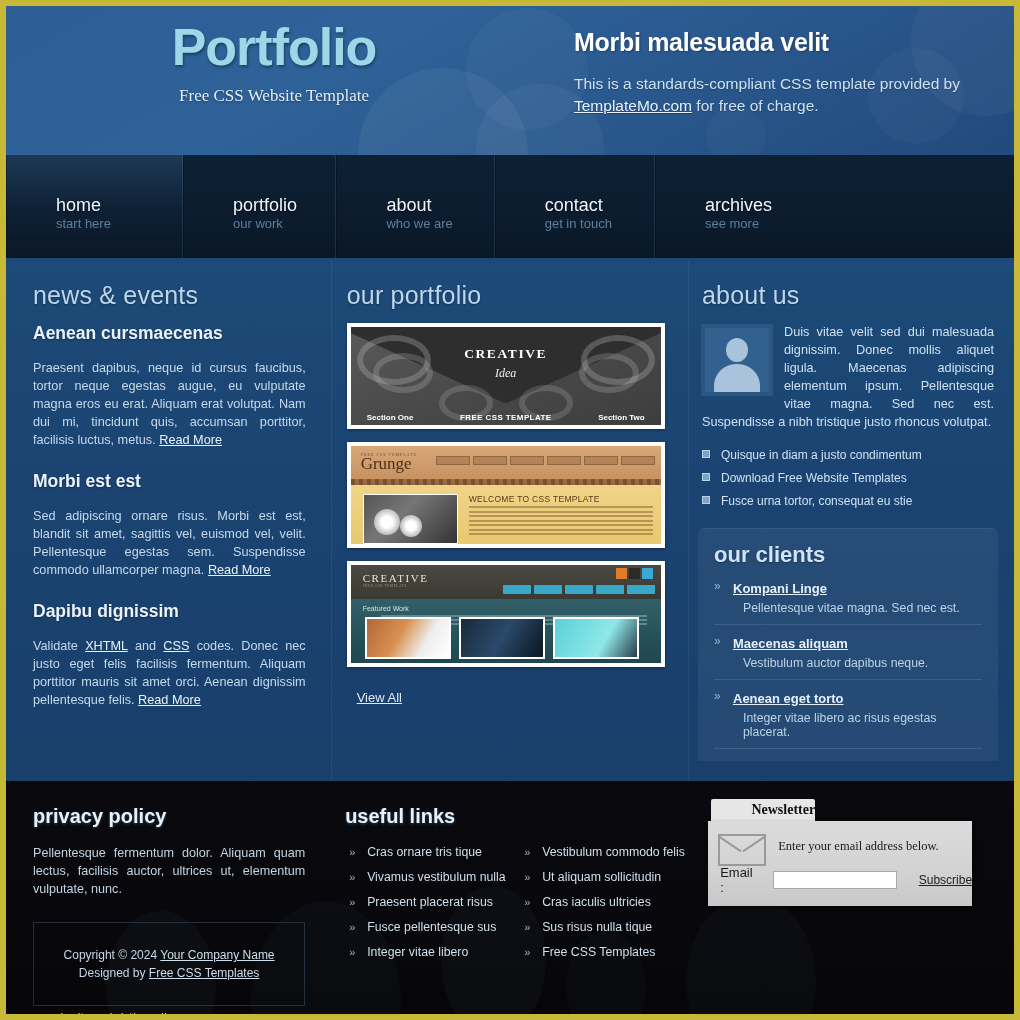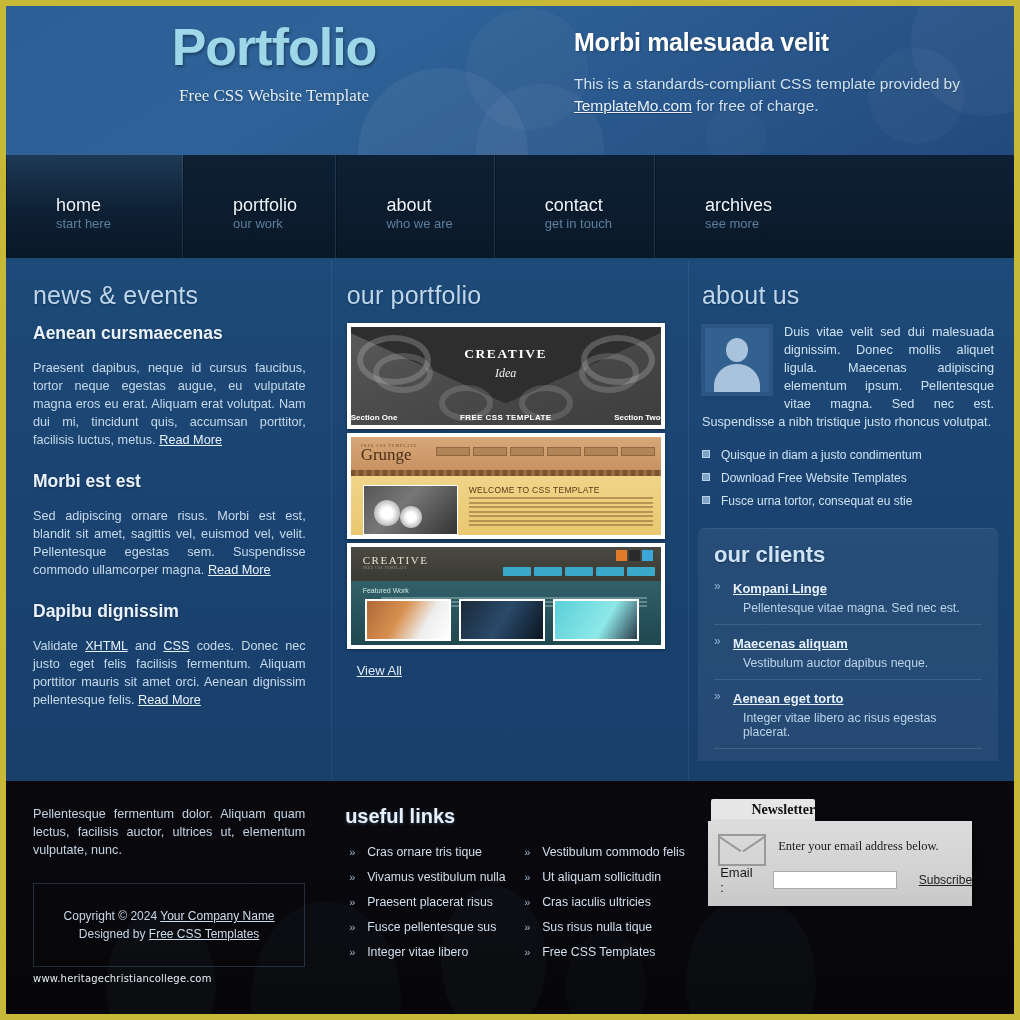--- a/index.html
+++ b/index.html
@@ -88,21 +88,21 @@
     font-size:17.5px; font-weight:bold; color:#eaf3fb; margin-bottom:15px;
     text-shadow:0 1px 2px rgba(0,0,0,0.35);
   }
   .art-body {
     font-size:12.7px; line-height:18px; color:#c6d9ea; text-align:justify;
     margin-bottom:22px;
   }
   .art-body a, .inline-link { color:#e8f2fb; text-decoration:underline; }
   
   .thumb {
-    width:318px; height:106px; border:4px solid #ffffff; margin-bottom:4px;
+    width:318px; height:106px; border:4px solid #ffffff; margin-bottom:13px;
     position:relative; overflow:hidden; cursor:pointer;
     box-shadow:0 1px 3px rgba(0,0,0,0.4);
   }
   
   .t1 { background:linear-gradient(160deg,#5a5a5a 0%,#4c4c4c 40%,#3d3d3d 100%); }
   .t1 .vshape {
     position:absolute; left:0; top:0; width:100%; height:78%;
     background:#2e2e2e;
     clip-path:polygon(0 0,100% 0,100% 8%,50% 100%,0 8%);
   }
@@ -117,21 +117,21 @@
     position:absolute; top:19px; width:100%; text-align:center;
     font-family:"Liberation Serif", serif; font-size:13.5px; font-weight:bold;
     color:#fff; letter-spacing:1.6px;
   }
   .t1 .ts {
     position:absolute; top:39px; width:100%; text-align:center;
     font-family:"Liberation Serif", serif; font-size:12px; font-style:italic; color:#f0f0f0;
   }
   .t1 .foot {
     position:absolute; bottom:3px; left:0; width:100%;
-    display:flex; justify-content:space-between; padding:0 0;
+    display:flex; justify-content:space-between; padding:0 16px;
     font-size:8px; font-weight:bold; color:#fff;
   }
   .t1 .foot span:nth-child(2){ letter-spacing:0.4px; }
   
   .t2 { background:#e8c878; }
   .t2 .top { position:absolute; left:0; top:0; width:100%; height:33px;
              background:linear-gradient(180deg,#d8a878 0%,#c89263 100%); }
   .t2 .rip { position:absolute; left:0; top:33px; width:100%; height:6px;
              background:repeating-linear-gradient(90deg,#7a5230 0 4px,#9a6a40 4px 8px); }
   .t2 .logo { position:absolute; left:10px; top:6px;
@@ -456,20 +456,21 @@
   </div>
 
   <div id="footer">
     <div class="fcircle fc1"></div>
     <div class="fcircle fc2"></div>
     <div class="fcircle fc3"></div>
     <div class="fcircle fc4"></div>
     <div class="fcircle fc5"></div>
 
     <div id="f-left">
+      <div class="f-head">privacy policy</div>
       <p>Pellentesque fermentum dolor. Aliquam quam lectus, facilisis auctor, ultrices ut, elementum vulputate, nunc.</p>
       <div id="copyright">
         <span>Copyright © 2024 </span><a href="#">Your Company Name</a><br>
         <span>Designed by </span><a href="#">Free CSS Templates</a>
       </div>
       <div id="watermark">www.heritagechristiancollege.com</div>
     </div>
 
     <div id="f-mid">
       <div class="f-head">useful links</div>

